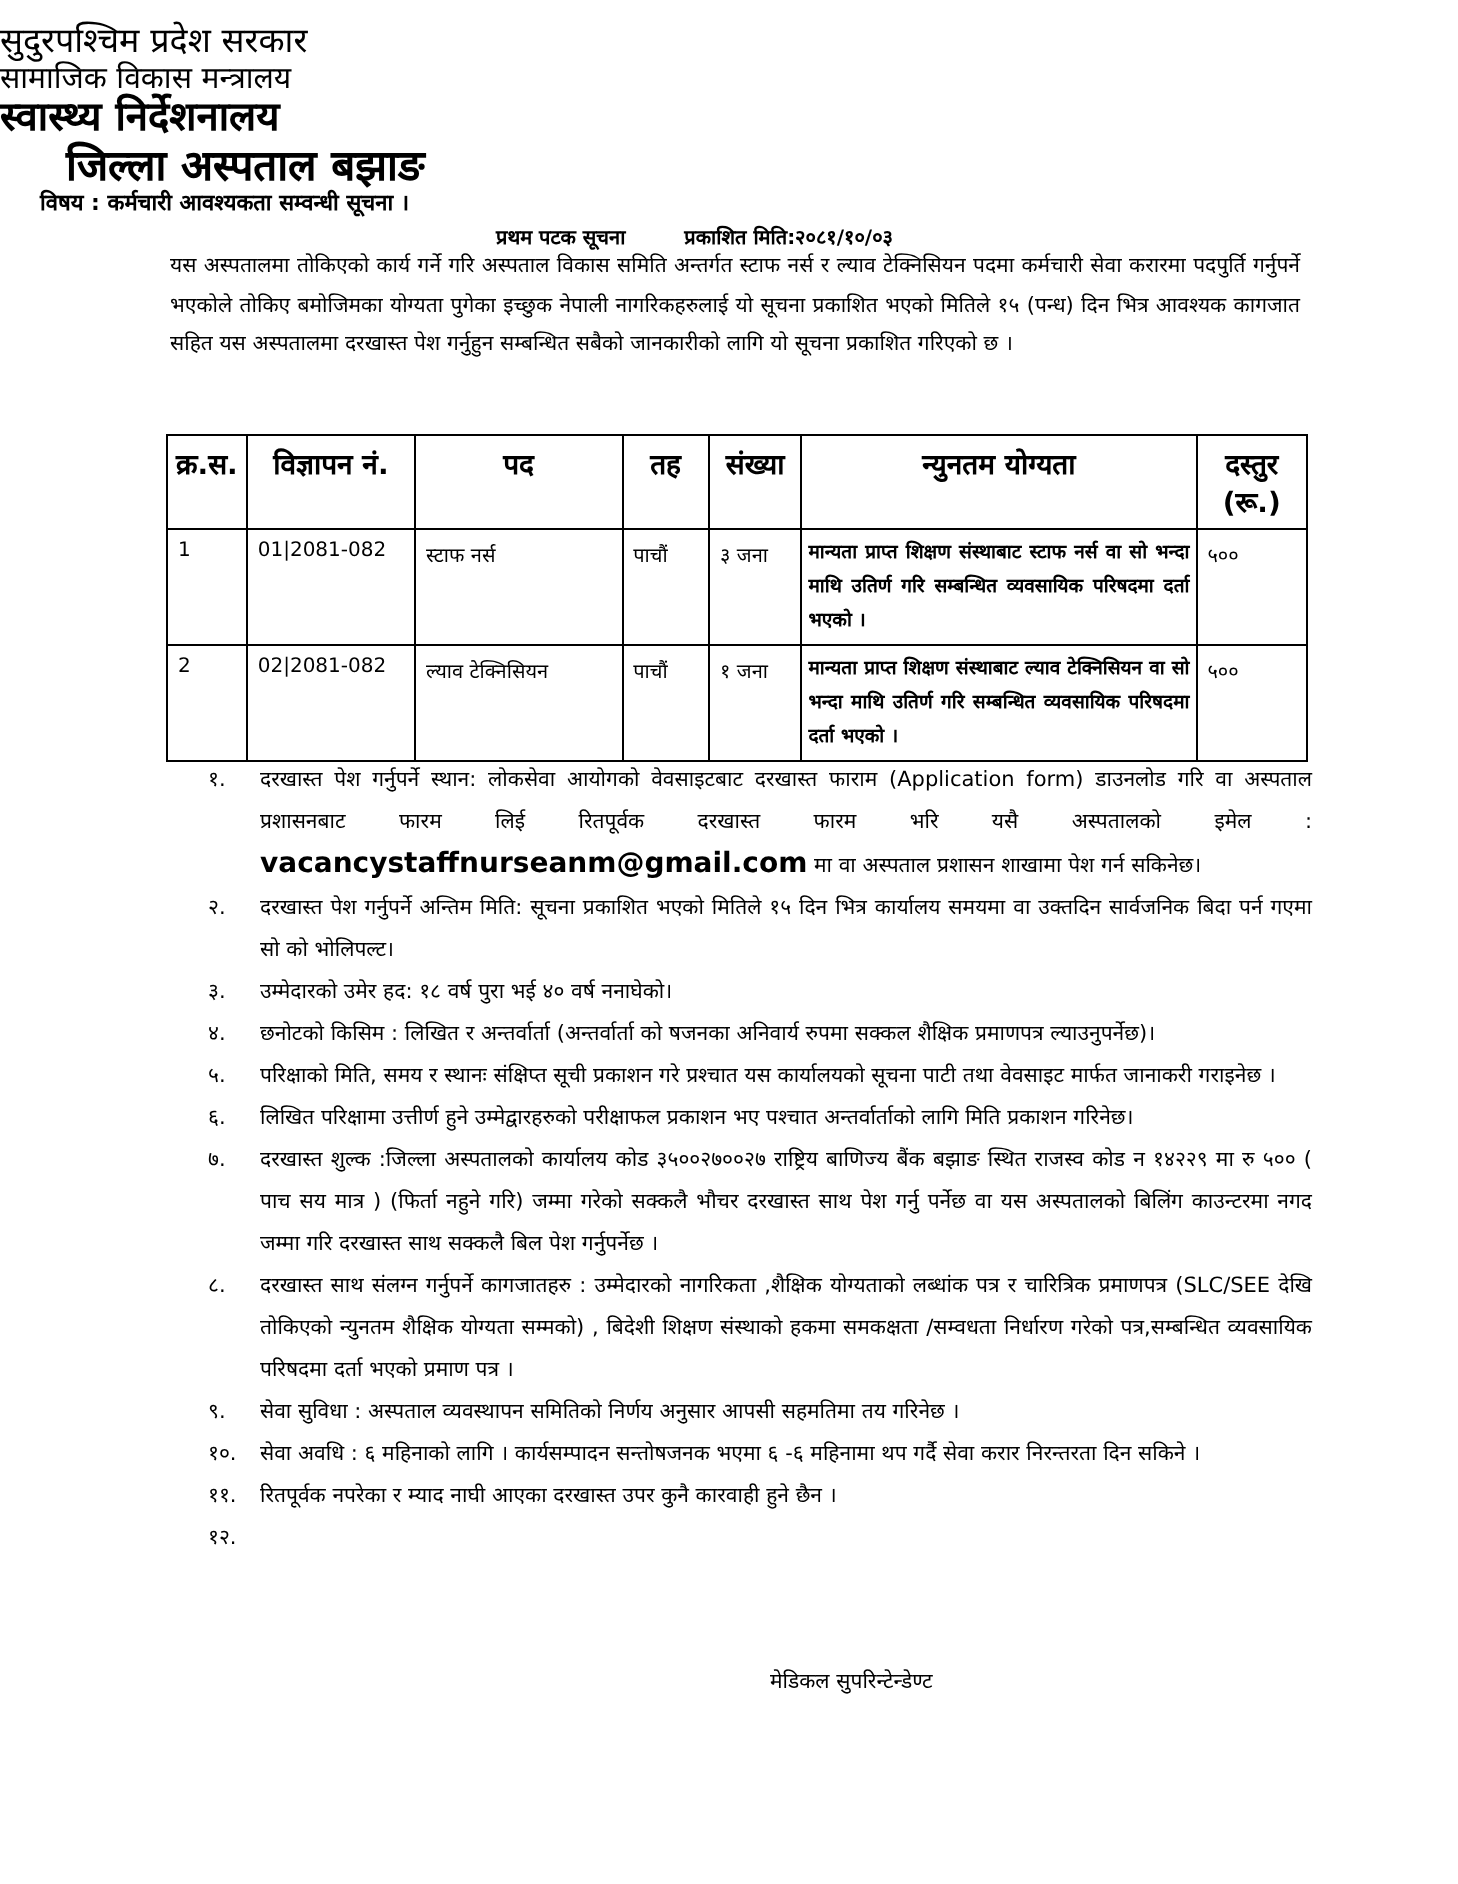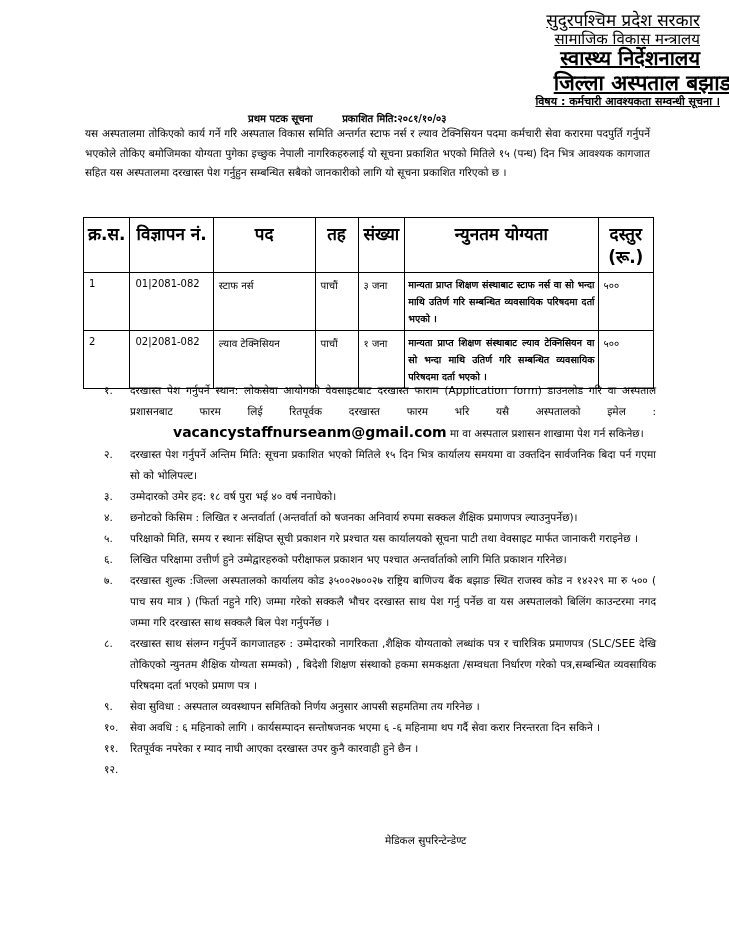--- a/index.html
+++ b/index.html
@@ -1,42 +1,42 @@
 <!DOCTYPE html>
 <html><head>
 <meta charset="utf-8">
 <style>
   html, body { margin: 0; padding: 0; background: #ffffff; }
   body {
     width: 729px; height: 942px; position: relative; overflow: hidden;
     font-family: "DejaVu Sans", sans-serif; color: #000;
   }
-  .hdr { position: absolute; left: 0; width: 700px; text-align: right; white-space: nowrap; text-decoration: underline; }
+  .hdr { position: absolute; left: 0; width: 700px; text-align: left; white-space: nowrap; }
   .h1 { top: 8px; font-size: 17px; }
   .h2 { top: 28px; font-size: 15px; }
   .h3 { top: 44px; font-size: 20px; font-weight: bold; }
   .h4 { top: 68px; font-size: 21px; font-weight: bold; margin-left: 33px; }
   .subject { top: 93px; font-size: 11px; font-weight: bold; left: 20px; }
   .pubrow { position: absolute; top: 111px; left: 248px; font-size: 10px; font-weight: bold; white-space: nowrap; }
   .pubrow span { margin-right: 26px; }
 
   .intro { position: absolute; left: 85px; top: 124px; width: 565px; font-size: 10.5px; line-height: 19.5px; text-align: justify; }
 
   table.jobs { position: absolute; left: 83px; top: 217px; width: 571px; border-collapse: collapse; font-size: 10px; }
   table.jobs th, table.jobs td { border: 1px solid #000; vertical-align: top; }
-  table.jobs th { height: 34px; padding: 4px 4px; font-weight: bold; font-size: 17px; text-align: center; }
+  table.jobs th { height: 34px; padding: 4px 4px; font-weight: bold; font-size: 14px; text-align: center; }
   table.jobs td { padding: 5px 5px; height: 42px; }
   table.jobs td.qual { line-height: 17px; text-align: justify; font-size: 9.5px; padding: 3px 3px; font-weight: bold; }
   .c1 { width: 28px; } .c2 { width: 78px; } .c3 { width: 100px; } .c4 { width: 36px; margin-top: 16px; }
   .c5 { width: 38px; } .c6 { width: 204px; } .c7 { width: 48px; }
 
   ol.points { position: absolute; left: 104px; top: 380px; width: 552px; margin: 0; padding: 0; list-style: none; font-size: 10.5px; line-height: 21px; }
   ol.points li { position: relative; padding-left: 26px; text-align: justify; }
   ol.points li .num { position: absolute; left: 0; top: 0; }
-  .email { font-family: "DejaVu Sans", sans-serif; font-size: 14px; font-weight: bold; margin-left: 43px; }
+  .email { font-family: "DejaVu Sans", sans-serif; font-size: 14px; font-weight: bold; }
   .signature { position: absolute; left: 385px; top: 833px; font-size: 10.5px; }
 </style>
 </head>
 <body>
 
 <div class="hdr h1">सुदुरपश्चिम प्रदेश सरकार</div>
 <div class="hdr h2">सामाजिक विकास मन्त्रालय</div>
 <div class="hdr h3">स्वास्थ्य निर्देशनालय</div>
 <div class="hdr h4">जिल्ला अस्पताल बझाङ</div>
 <div class="hdr subject">विषय : कर्मचारी आवश्यकता सम्वन्धी सूचना    ।</div>

